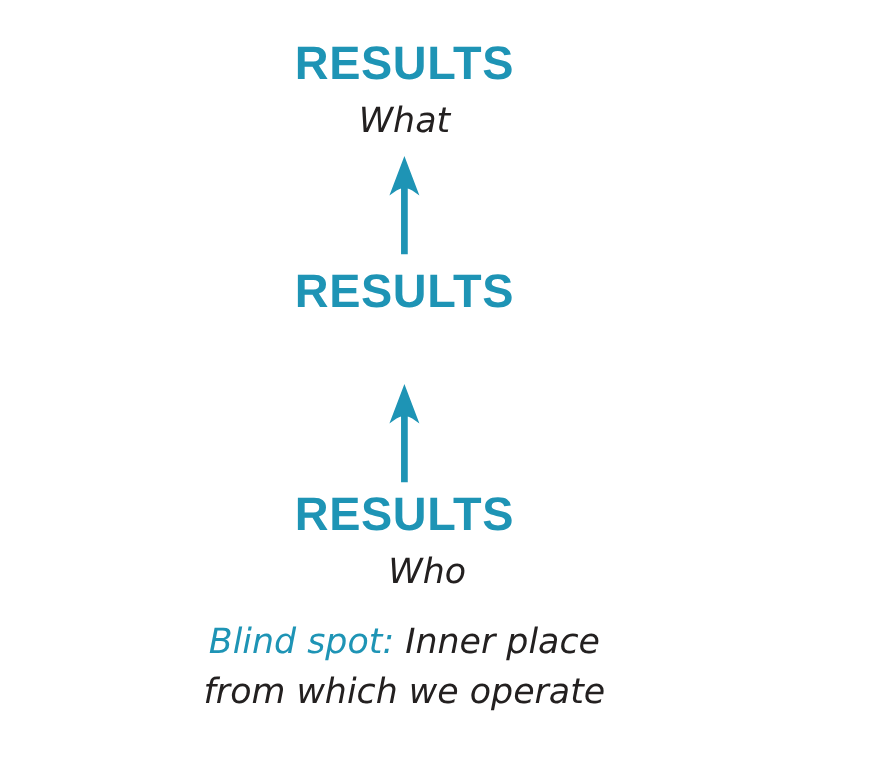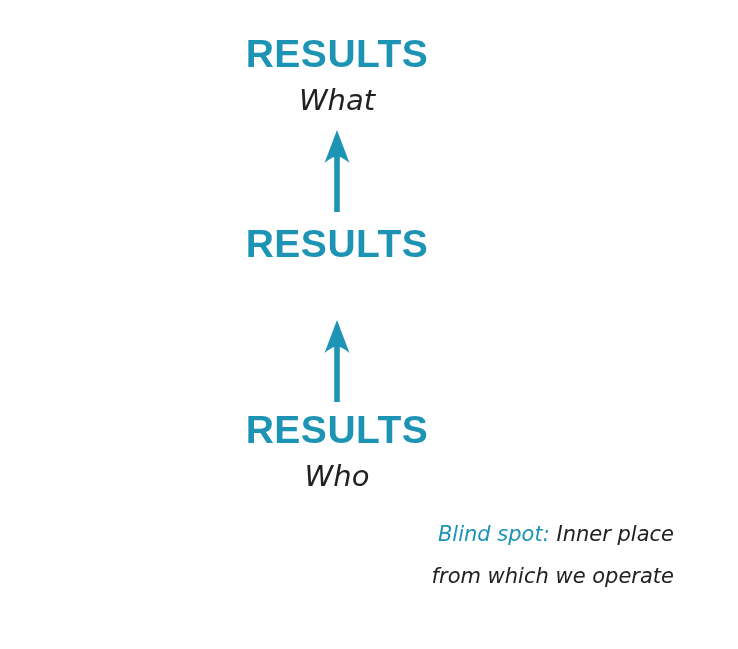--- a/index.html
+++ b/index.html
@@ -49,41 +49,41 @@
     font-size: 29px;
     line-height: 1.15;
   }
   .row-results { top: 33px; }
   .row-what    { top: 84px; }
   .arrow-1     { top: 130px; }
   .row-process { top: 223px; }
   .row-how     { top: 275px; }
   .arrow-2     { top: 320px; }
   .row-source  { top: 409px; }
-  .row-who     { top: 460px; }
+  .row-who     { top: 460px; margin-left: 19px; }
 
   .arrow {
     position: absolute;
     left: 50%;
     transform: translateX(-50%);
     width: 28px;
     height: 82px;
   }
   .arrow svg { display: block; width: 28px; height: 82px; }
   .arrow path { fill: var(--accent); }
 
   .caption {
     position: absolute;
     top: 513px;
     left: 0;
     width: 100%;
-    text-align: right;
+    text-align: center;
     font-family: "DejaVu Sans", sans-serif;
     font-style: italic;
-    font-size: 21px;
+    font-size: 29px;
     line-height: 42px;
     color: var(--ink);
     white-space: nowrap;
   }
   .caption .highlight {
     color: var(--accent);
   }
 </style>
 </head>
 <body>

